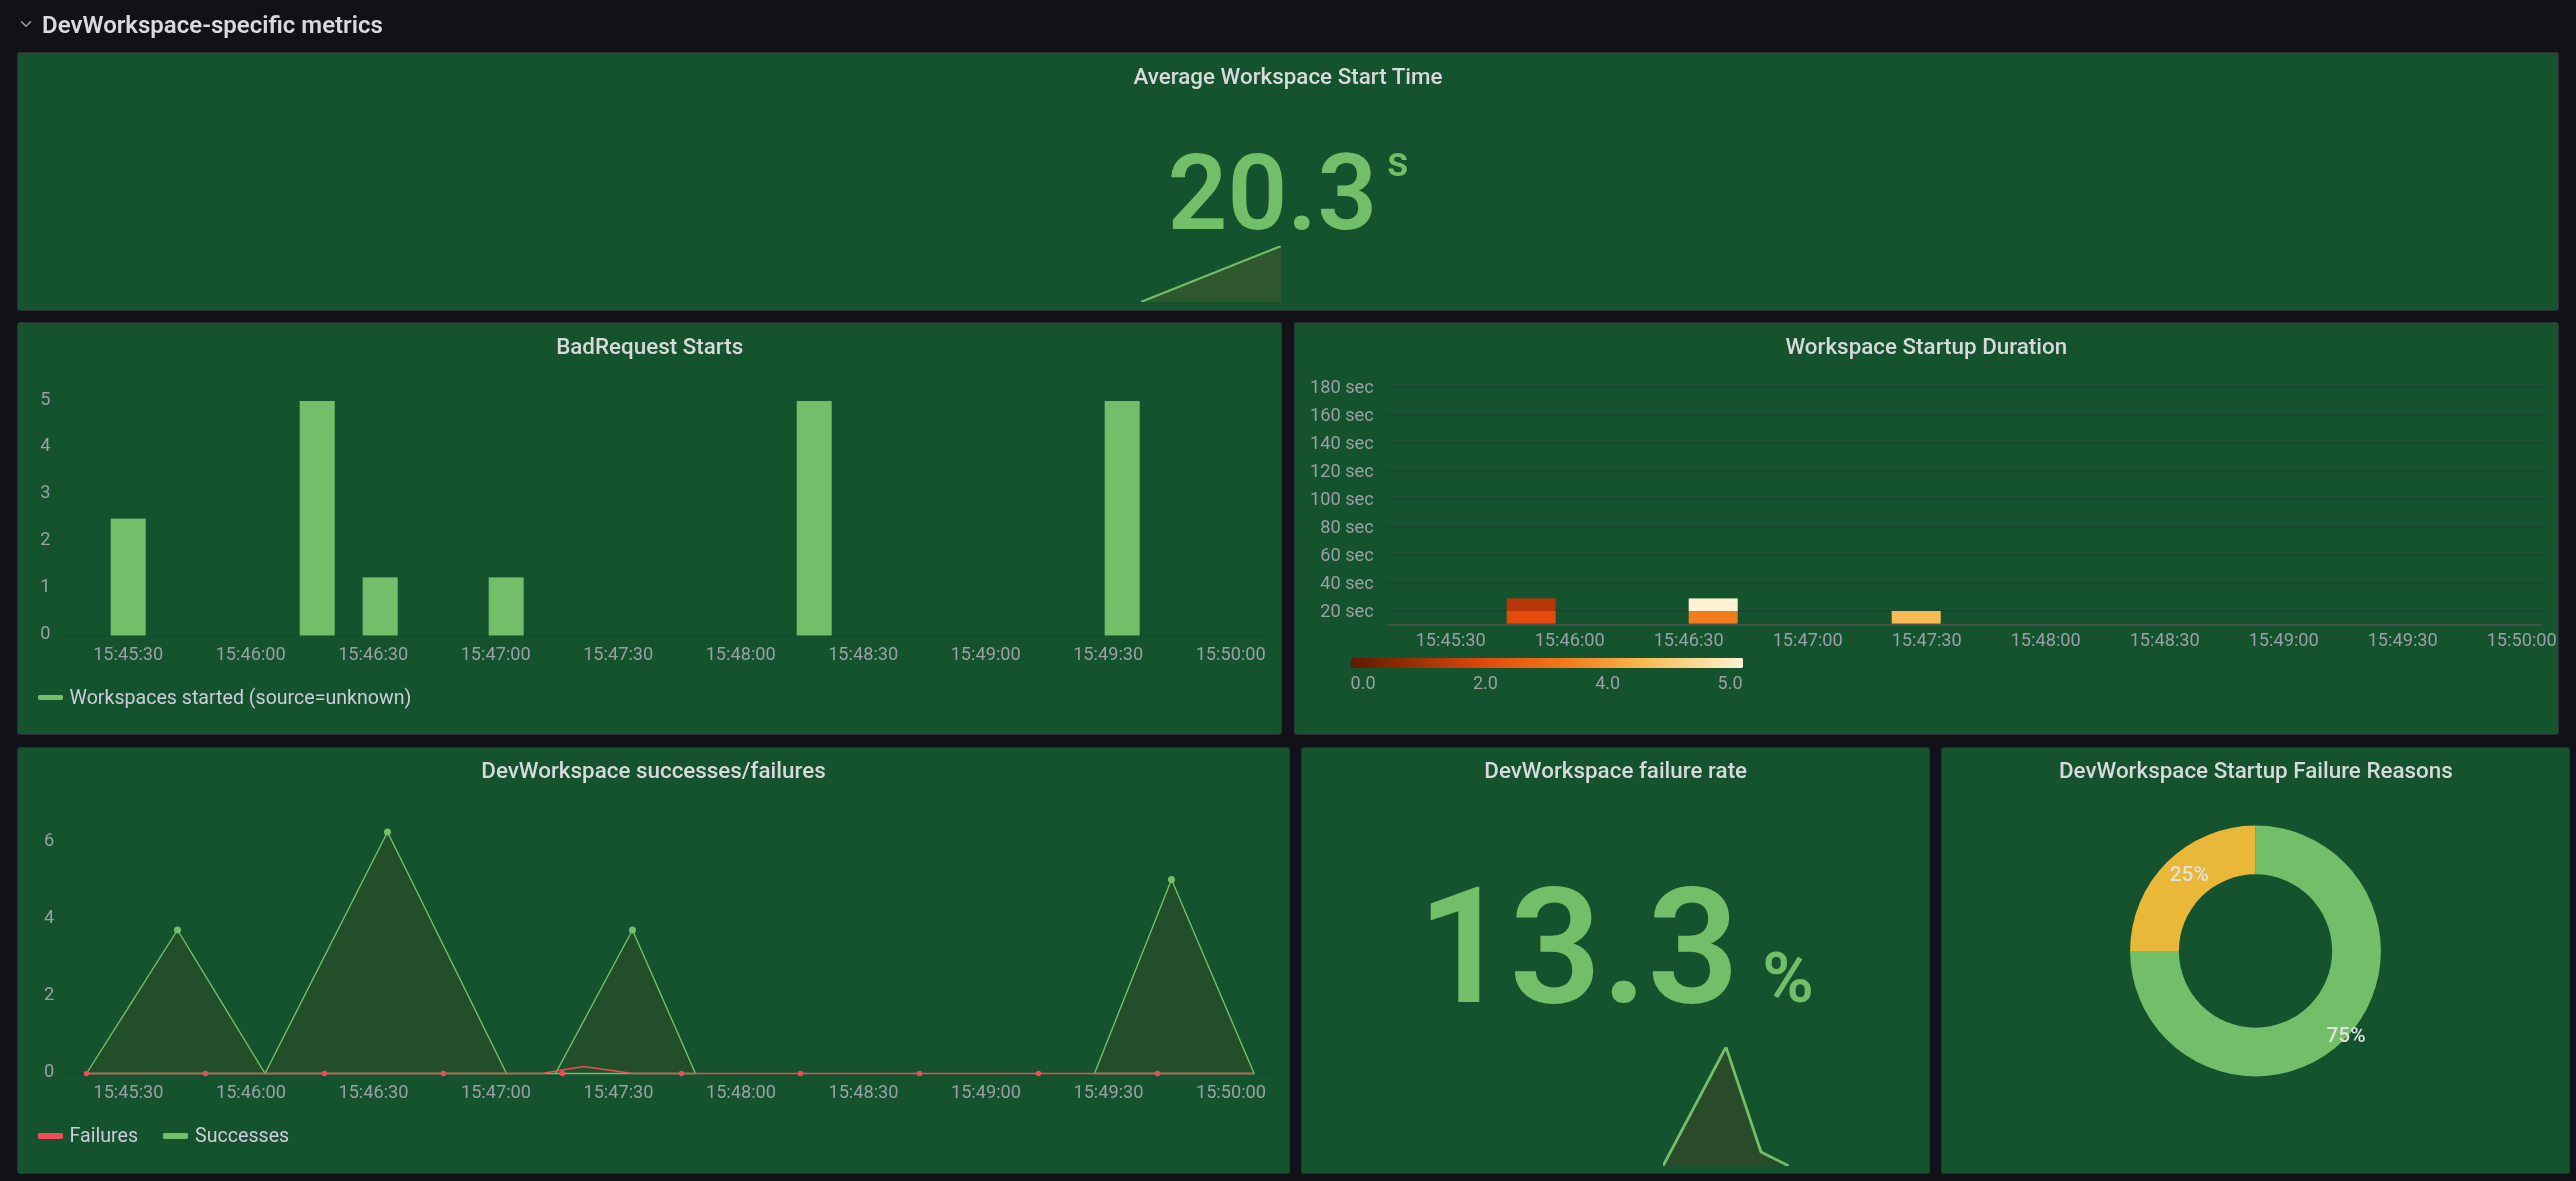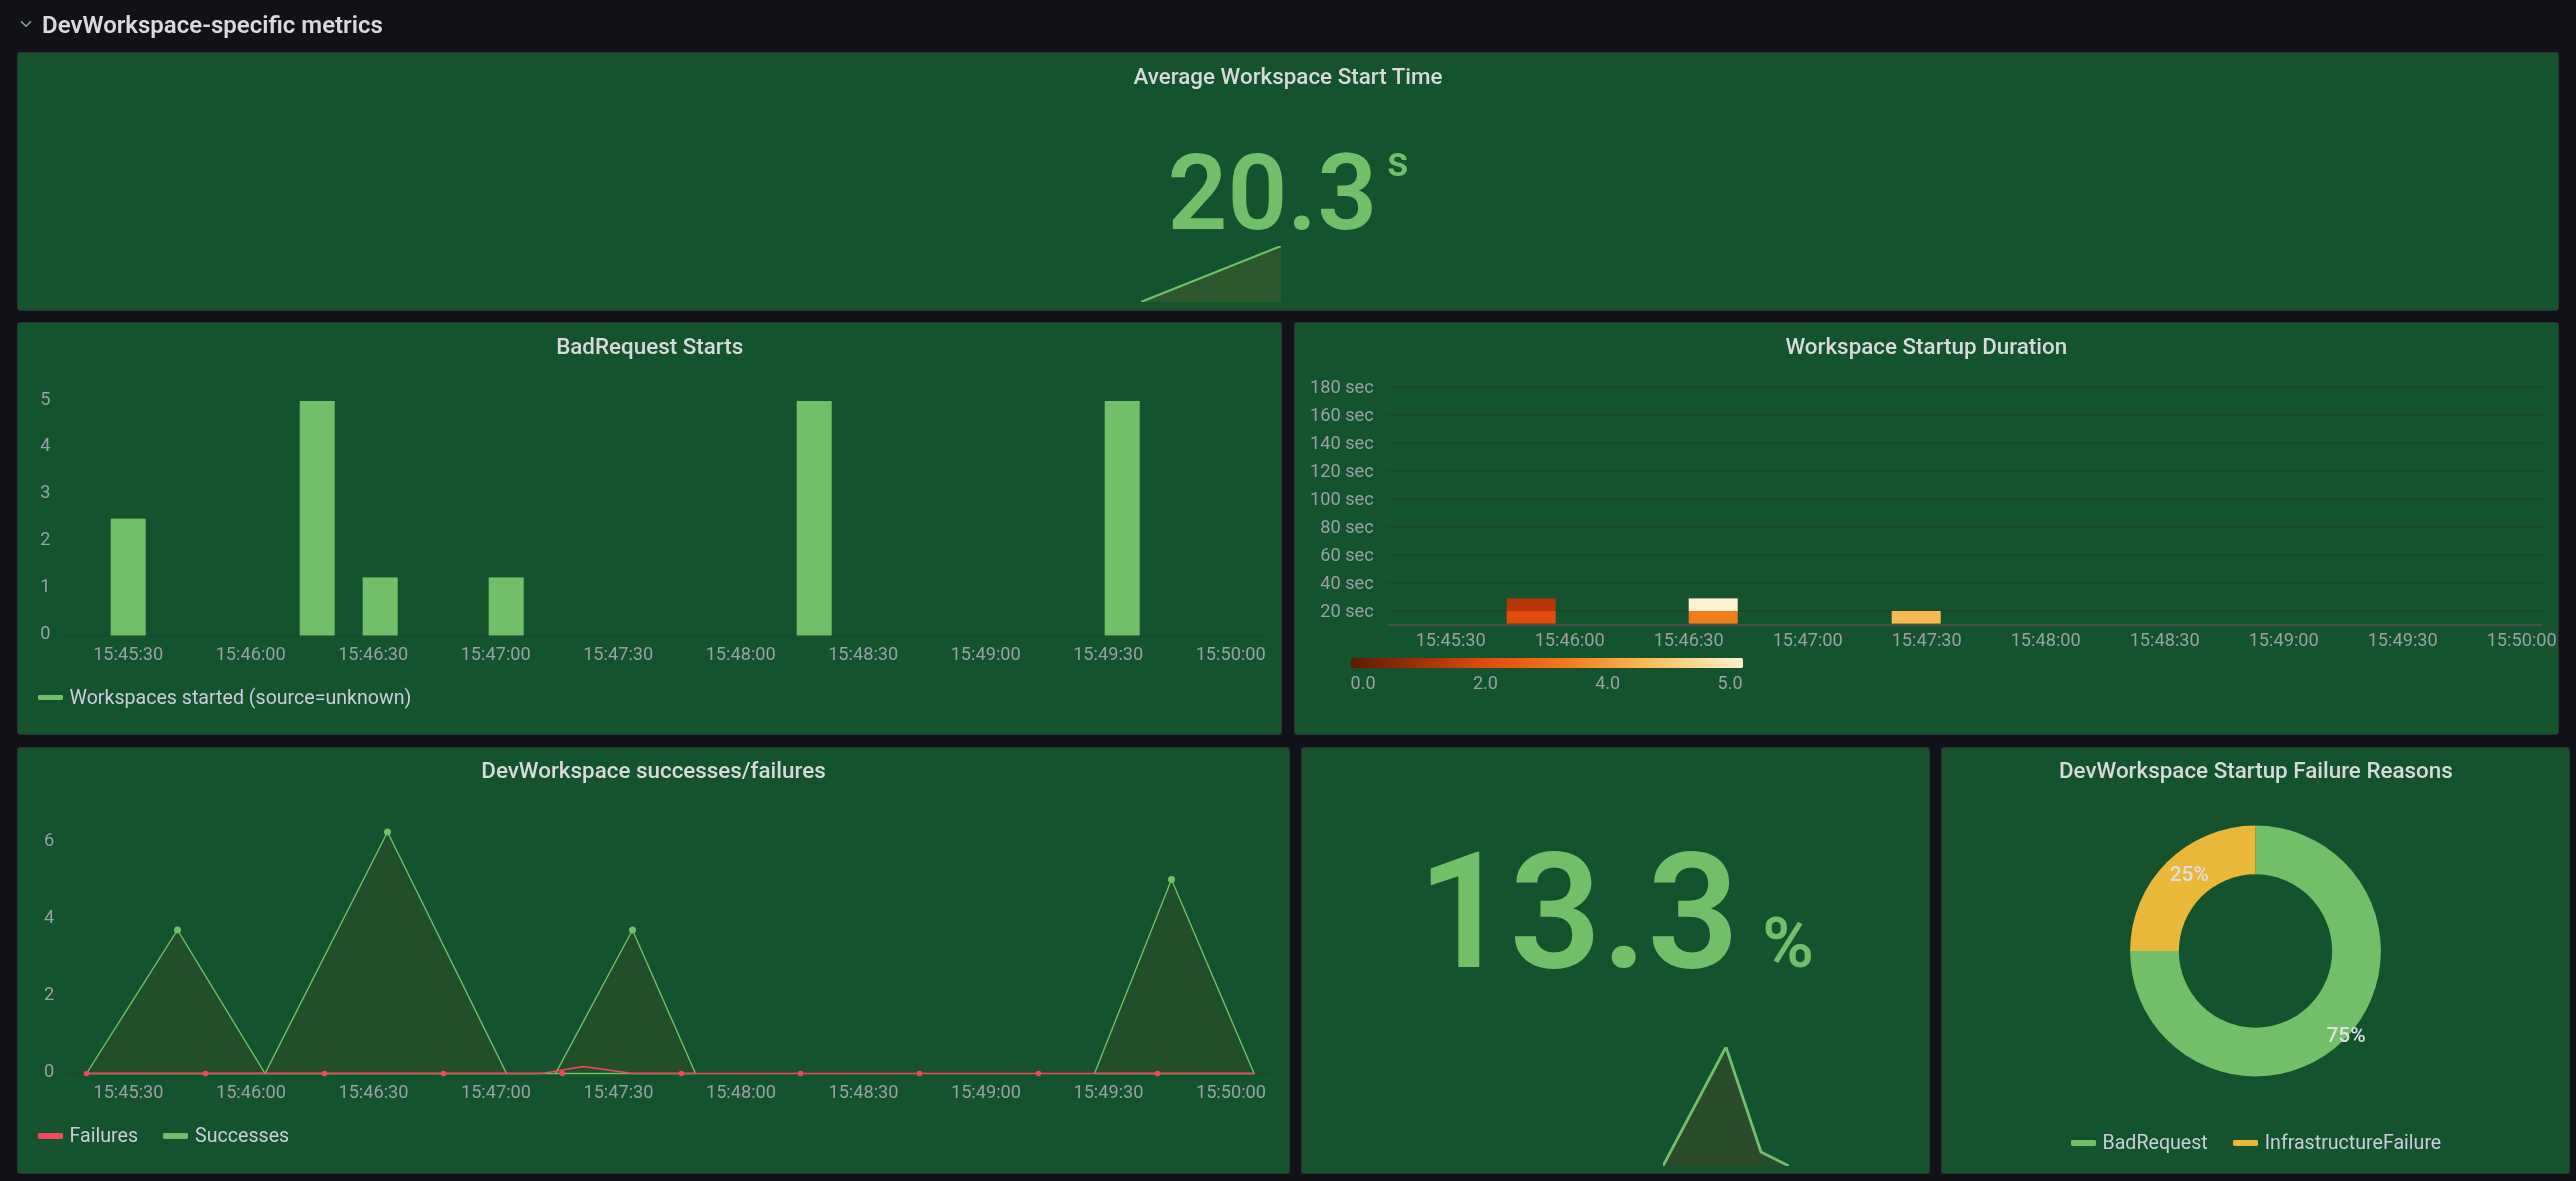--- a/index.html
+++ b/index.html
@@ -223,20 +223,21 @@
           <span>Failures</span>
         </div>
         <div class="legend-item">
           <div class="leg-swatch" style="background:#73bf69"></div>
           <span>Successes</span>
         </div>
       </div>
     </div>
 
     <div class="panel" style="height:427px">
+      <div class="panel-title">DevWorkspace failure rate</div>
       <div class="huge-stat">
         <span>13.3</span>
         <span class="unit">%</span>
       </div>
       <svg class="huge-spark" viewBox="0 0 180 170">
         <polygon points="0,170 90,0 140,150 180,170" fill="#2f4a28" opacity="0.8"></polygon>
         <polyline points="0,170 90,0 140,150 180,170" stroke="#73bf69" stroke-width="4" fill="none"></polyline>
       </svg>
     </div>
 
@@ -245,27 +246,17 @@
       <svg viewBox="0 0 900 480" width="100%" height="336" style="font-size:28px">
         <g transform="translate(450,240)">
 
           <path d="M 0 -180 A 180 180 0 1 1 -180 0 L -110 0 A 110 110 0 1 0 0 -110 Z" fill="#73bf69"></path>
 
           <path d="M -180 0 A 180 180 0 0 1 0 -180 L 0 -110 A 110 110 0 0 0 -110 0 Z" fill="#eab839"></path>
           <text x="-95" y="-100" class="donut-label" text-anchor="middle">25%</text>
           <text x="130" y="130" class="donut-label" text-anchor="middle">75%</text>
         </g>
       </svg>
-      <div class="legend" style="justify-content:center">
-        <div class="legend-item">
-          <div class="leg-swatch" style="background:#73bf69"></div>
-          <span>BadRequest</span>
-        </div>
-        <div class="legend-item">
-          <div class="leg-swatch" style="background:#eab839"></div>
-          <span>InfrastructureFailure</span>
-        </div>
-      </div>
     </div>
   </div>
 
 </div>
 
 
 </body></html>

